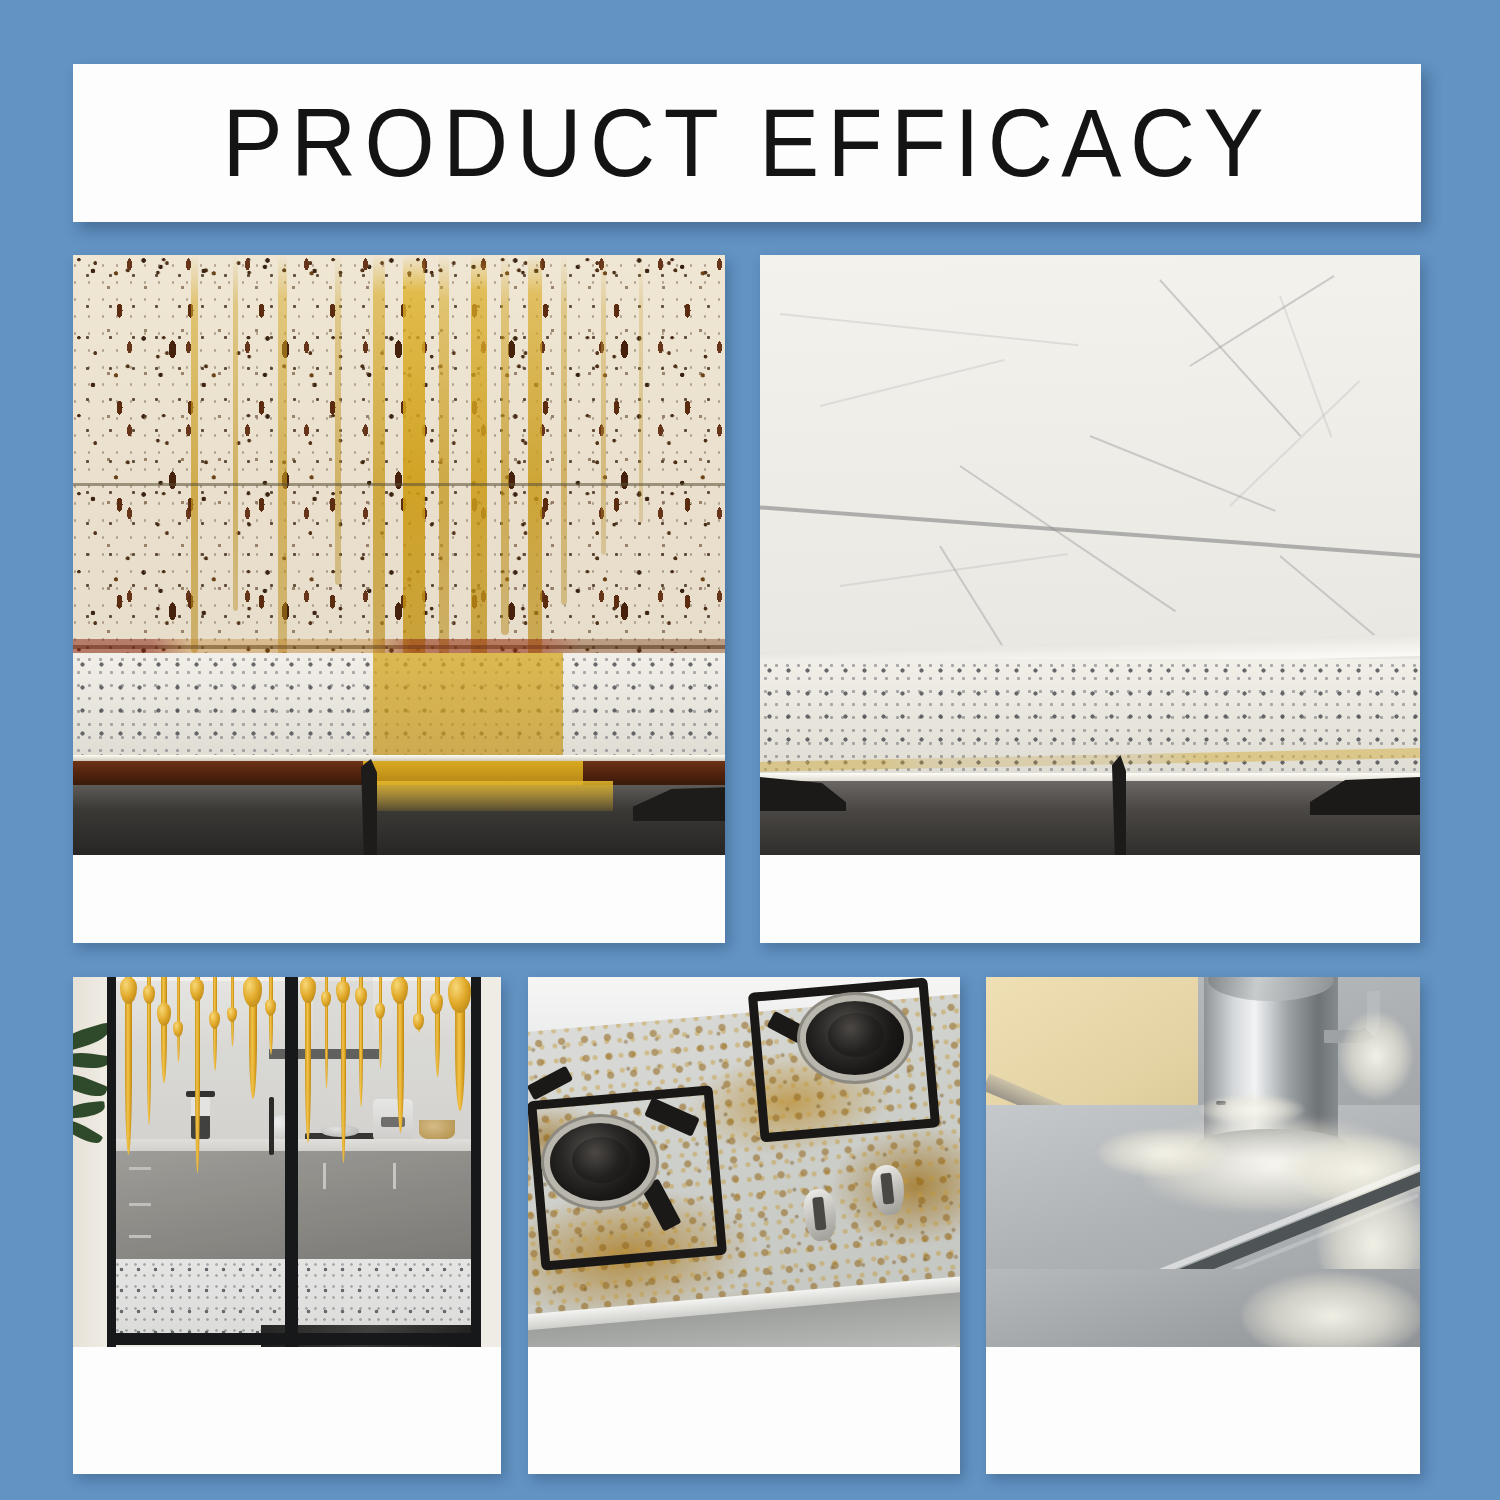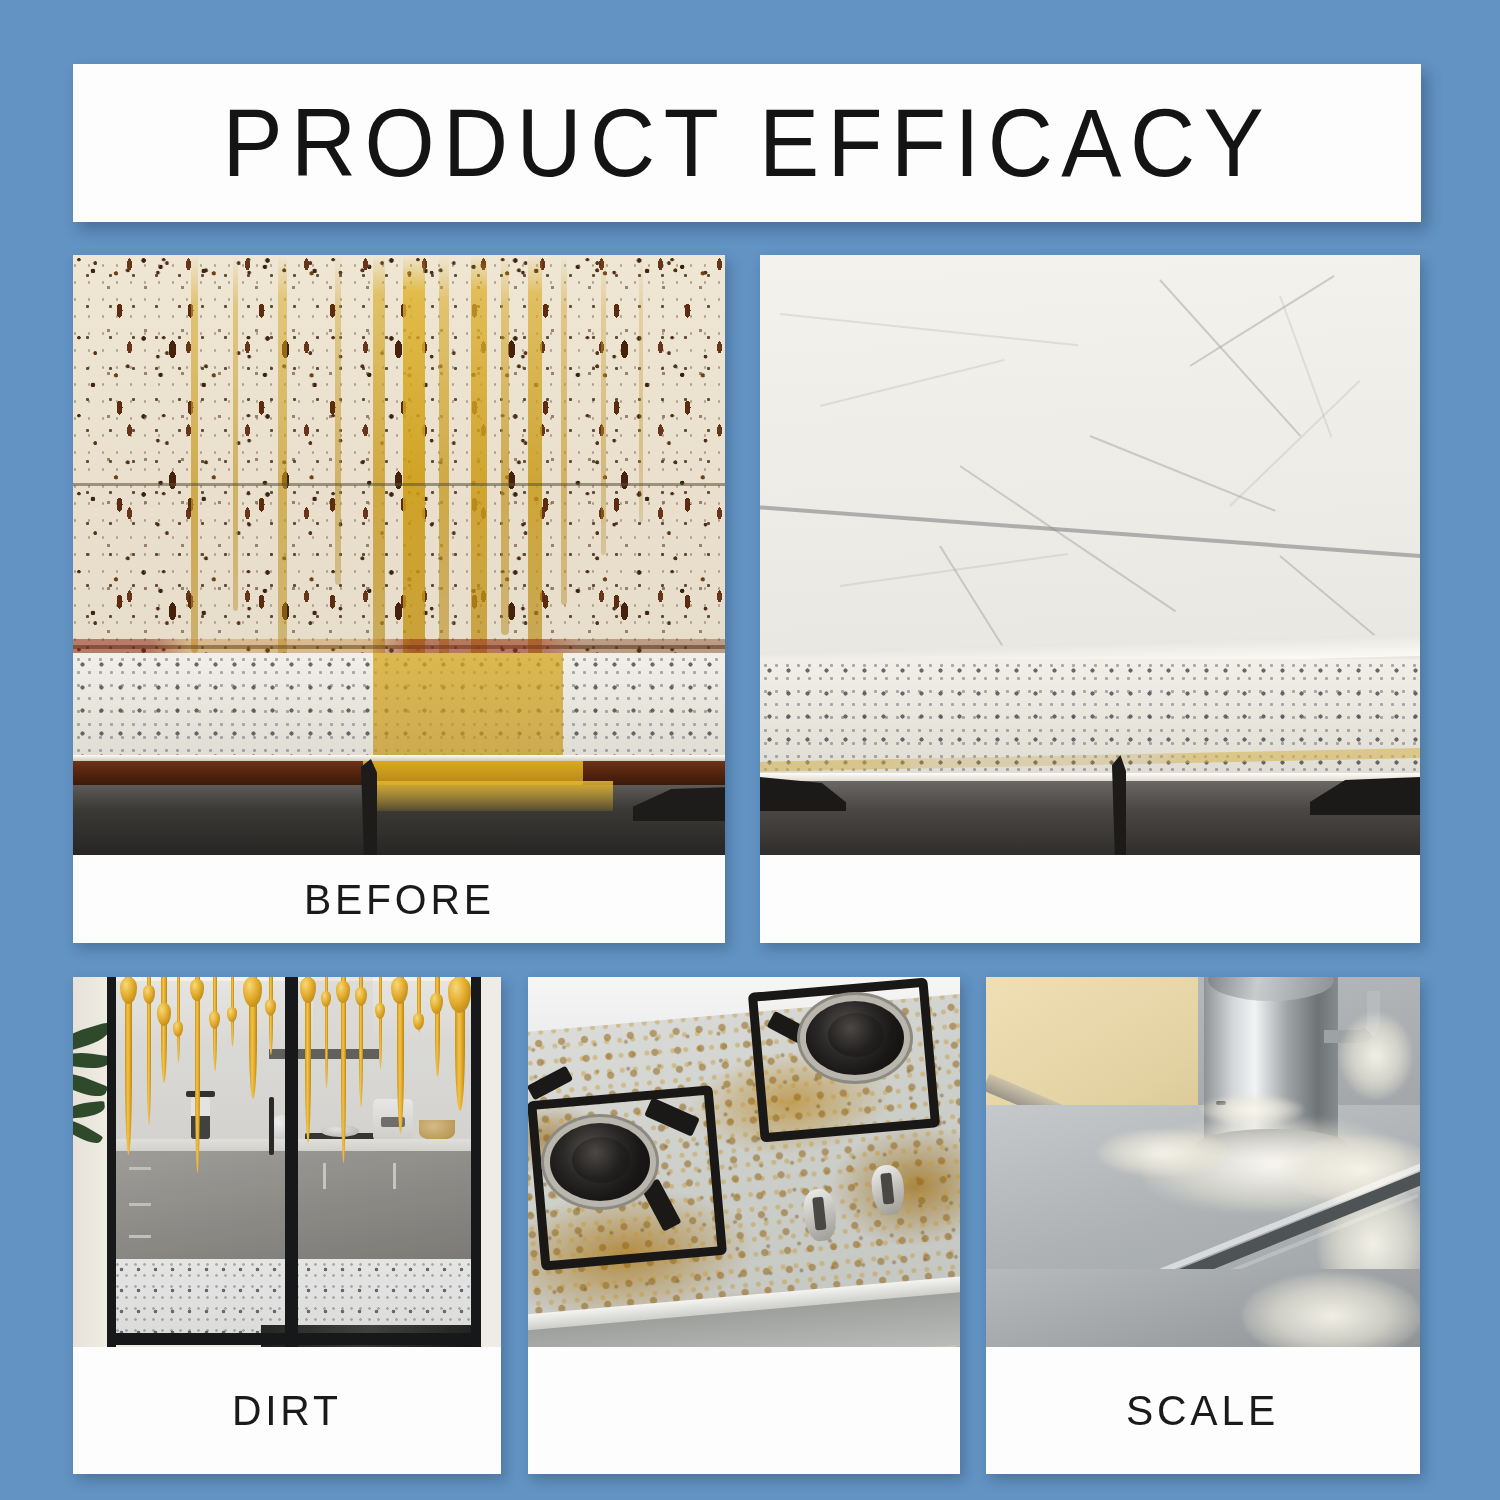--- a/index.html
+++ b/index.html
@@ -248,23 +248,20 @@
                 background:linear-gradient(180deg,rgba(222,176,34,.95),rgba(190,142,22,.9));"></div>
 
     <div class="stove-base" style="height:70px;"></div>
     <div style="position:absolute;left:300px;bottom:44px;width:240px;height:30px;
                 background:linear-gradient(180deg,rgba(226,182,44,.9),rgba(196,150,26,.2));"></div>
     <div class="bracket" style="left:288px;bottom:0;width:16px;height:96px;
                 clip-path:polygon(0 8%,62% 0,100% 14%,100% 100%,18% 100%);"></div>
     <div class="bracket" style="left:560px;bottom:34px;width:96px;height:34px;
                 clip-path:polygon(0 58%,40% 6%,100% 0,100% 100%,0 100%);"></div>
   </div>
-  <div class="caption">
-    <span>BEFORE</span>
-  </div>
 </div>
 
 <div class="card row1" id="card-after">
   <div class="photo">
     <div class="tile-clean"></div>
 
     <div class="vein f" style="left:20px;top:58px;width:300px;height:2px;transform:rotate(6deg);"></div>
     <div class="vein" style="left:400px;top:24px;width:210px;height:2px;transform:rotate(48deg);"></div>
     <div class="vein" style="left:430px;top:110px;width:170px;height:2px;transform:rotate(-32deg);"></div>
     <div class="vein f" style="left:520px;top:40px;width:150px;height:2px;transform:rotate(70deg);"></div>
@@ -369,23 +366,20 @@
     <div class="blob" style="left:302px;top:26px;width:10px;height:16px;"></div>
     <div class="honey" style="left:324px;width:7px;height:156px;"></div>
     <div class="blob" style="left:318px;top:0px;width:17px;height:27px;"></div>
     <div class="honey" style="left:344px;width:4px;height:56px;"></div>
     <div class="blob" style="left:340px;top:36px;width:11px;height:17px;"></div>
     <div class="honey" style="left:362px;width:5px;height:100px;"></div>
     <div class="blob" style="left:357px;top:16px;width:13px;height:21px;"></div>
     <div class="honey" style="left:382px;width:10px;height:134px;"></div>
     <div class="blob" style="left:375px;top:0px;width:23px;height:36px;"></div>
   </div>
-  <div class="caption">
-    <span>DIRT</span>
-  </div>
 </div>
 
 <div class="card row2" id="card-grease">
   <div class="photo gr-scene">
     <div class="gr-wall"></div>
     <div class="gr-top">
       <div class="gr-grime"></div>
     </div>
 
     <div class="grate" style="left:6px;top:116px;width:186px;height:170px;
@@ -439,16 +433,13 @@
     <div class="lime" style="left:354px;top:36px;width:72px;height:86px;"></div>
 
     <div class="sc-groove" style="left:46px;top:352px;width:430px;height:13px;transform:rotate(-22deg);"></div>
     <div class="sc-highlight" style="left:40px;top:346px;width:430px;height:6px;transform:rotate(-22deg);"></div>
     <div class="sc-highlight" style="left:52px;top:370px;width:410px;height:4px;opacity:.4;transform:rotate(-22deg);"></div>
 
     <div style="position:absolute;left:0;bottom:0;width:100%;height:78px;
                 background:linear-gradient(165deg,#b6babc,#a0a4a7 55%,#8f9396);"></div>
     <div class="lime" style="left:256px;bottom:-12px;width:180px;height:86px;"></div>
   </div>
-  <div class="caption">
-    <span>SCALE</span>
-  </div>
 </div>
 
 </body></html>

